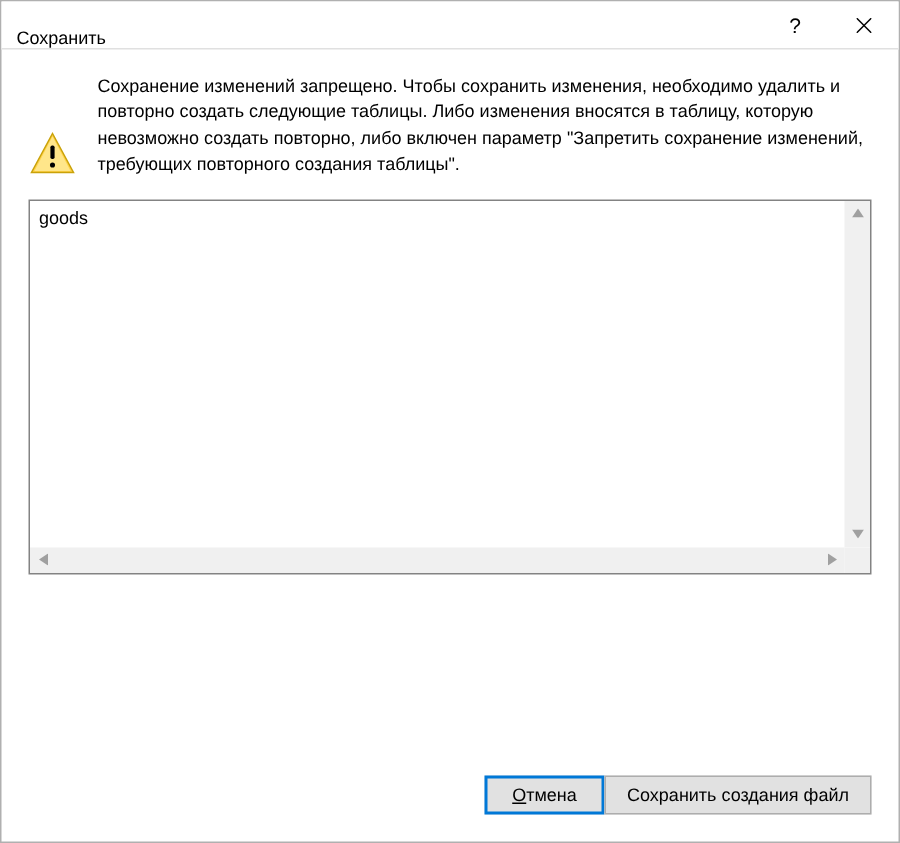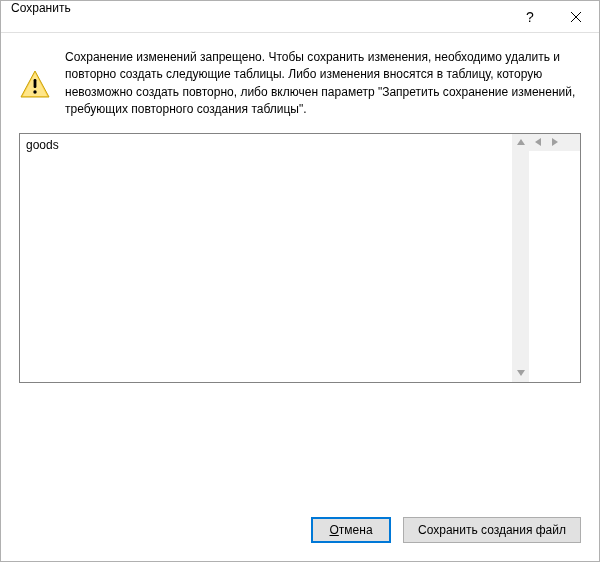--- a/index.html
+++ b/index.html
@@ -15,21 +15,21 @@
       width: 600px;
       height: 562px;
       border: 1px solid #b0b0b0;
       background: #fff;
       display: flex;
       flex-direction: column;
     }
     .titlebar {
       height: 32px;
       display: flex;
-      align-items: flex-start;
+      align-items: flex-end;
       background: #fff;
       border-bottom: 1px solid #e0e0e0;
     }
     .titlebar-title {
       padding-left: 10px;
       font-size: 12px;
       color: #000;
       flex: 1;
     }
     .titlebar-buttons {
@@ -52,41 +52,41 @@
     .titlebar-btn.help { font-size: 14px; }
     .titlebar-btn.close svg { width: 10px; height: 10px; }
     .content {
       flex: 1;
       padding: 16px 18px 10px 18px;
       display: flex;
       flex-direction: column;
     }
     .message-row {
       display: flex;
-      align-items: center;
+      align-items: flex-end;
       gap: 14px;
       margin-bottom: 14px;
     }
     .warn-icon {
       flex-shrink: 0;
       width: 32px;
       height: 32px;
       margin-top: 2px;
     }
     .message-text {
       font-size: 12px;
       line-height: 1.45;
       color: #000;
     }
     .listbox-wrap {
       border: 1px solid #838383;
       background: #fff;
       height: 250px;
       display: flex;
-      flex-direction: row;
+      flex-direction: column;
     }
     .listbox-body {
       flex: 1;
       display: flex;
       overflow: hidden;
     }
     .listbox-content {
       flex: 1;
       padding: 4px 6px;
       font-size: 12px;
@@ -129,21 +129,21 @@
     }
     .hscroll-corner {
       width: 17px;
       height: 17px;
       background: #f0f0f0;
     }
     .hscroll-track { flex: 1; }
     .button-row {
       display: flex;
       justify-content: flex-end;
-      gap: 12px;
+      gap: 0;
       padding: 14px 18px 18px 18px;
     }
     .btn {
       font-family: inherit;
       font-size: 12px;
       padding: 5px 14px;
       background: #e1e1e1;
       border: 1px solid #adadad;
       cursor: pointer;
       min-width: 80px;

